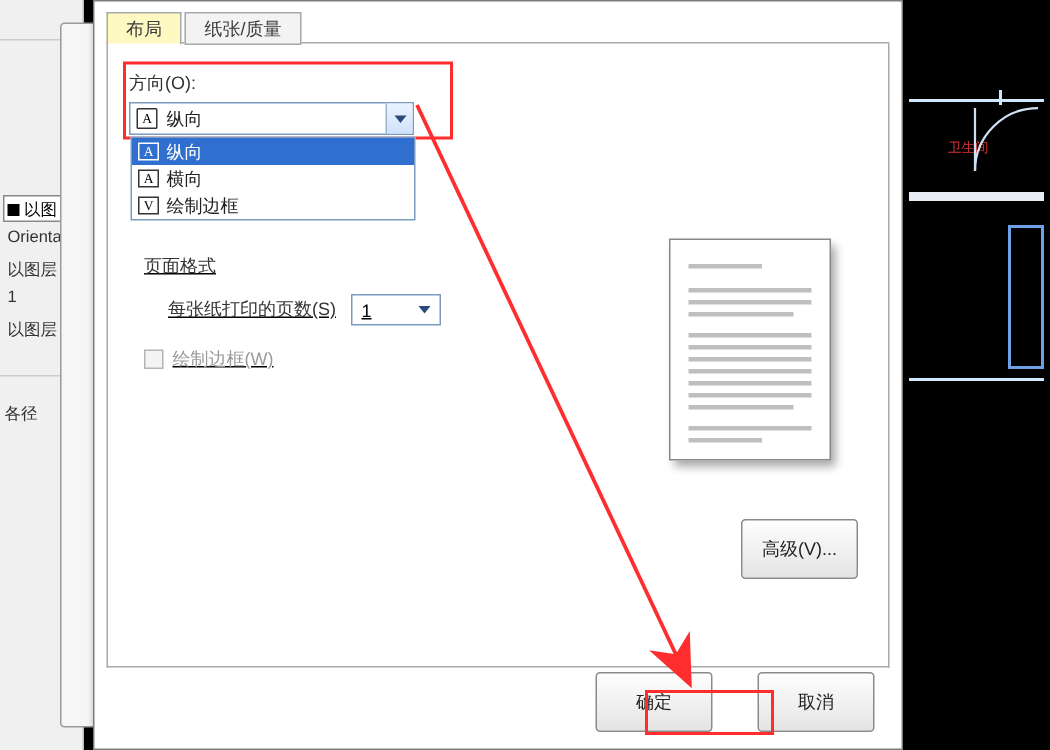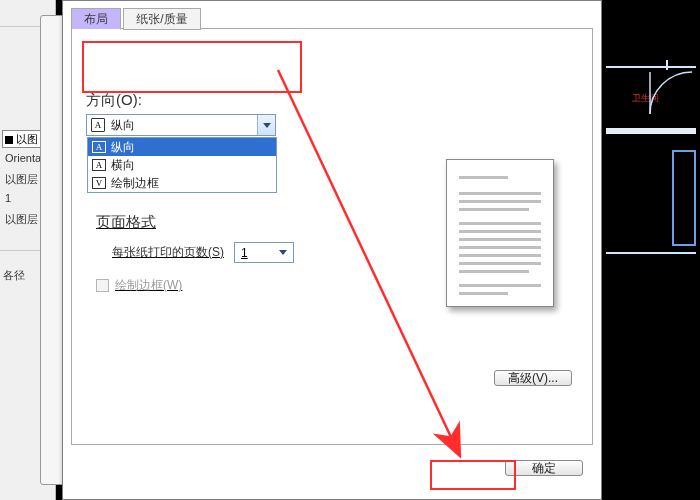--- a/index.html
+++ b/index.html
@@ -24,26 +24,26 @@
   
   .mid-panel { position:absolute; left:40px; top:15px; width:30px; height:470px; background:#f6f6f6; border:1px solid #999; border-radius:3px 0 0 3px; }
 
   
   .dialog { position:absolute; left:62px; top:0; width:540px; height:500px; background:#fff; border:1px solid #7e7e7e; box-shadow:0 0 4px rgba(0,0,0,.25); }
   .dialog-inner { position:absolute; left:8px; top:6px; right:8px; bottom:8px; }
 
   
   .tabstrip { position:relative; height:22px; border-bottom:1px solid #a9a9a9; }
   .tab { display:inline-block; height:22px; line-height:20px; padding:0 12px; border:1px solid #a9a9a9; background:#f3f3f3; color:#3a3a3a; position:relative; top:1px; margin-right:-1px; cursor:pointer; }
-  .tab.active { background:#c4b5fd; border-bottom:1px solid #fff; }
+  .tab.active { background:#fef9c3; border-bottom:1px solid #fff; }
 
   
   .content { position:absolute; left:0; top:22px; right:0; bottom:46px; border:1px solid #a9a9a9; border-top:none; padding:16px 18px 12px 18px; }
   .left-col { position:absolute; left:14px; top:18px; width:210px; }
-  .grp-label { font-size:15px; color:#333; margin-bottom:4px;margin-top:44px; }
+  .grp-label { font-size:12px; color:#333; margin-bottom:4px; }
 
   
   .hl-orient { position:absolute; left:10px; top:12px; width:220px; height:52px; border:2px solid #ff2d2d; pointer-events:none; }
 
   
   .combo { position:relative; width:190px; height:22px; border:1px solid #7a9ac0; background:#fff; display:flex; align-items:center; }
   .combo .ico-portrait { width:14px; height:14px; margin:0 4px; border:1px solid #333; border-radius:1px; display:flex; align-items:center; justify-content:center; font-size:9px; font-family:"Times New Roman",serif; background:#fff; }
   .combo .val { flex:1; font-size:12px; color:#222; padding-left:2px; }
   .combo .btn { width:18px; height:20px; border-left:1px solid #9ab3d4; background:linear-gradient(#eaf3ff,#cfe3fb); display:flex; align-items:center; justify-content:center; }
   .combo .btn .tri { width:0;height:0;border-left:4px solid transparent;border-right:4px solid transparent;border-top:5px solid #2a4a7a; }
@@ -67,21 +67,21 @@
   .chkrow .chk { width:13px; height:13px; border:1px solid #b5b5b5; background:#f4f4f4; margin-right:6px; }
 
   
   .preview { position:absolute; right:38px; top:130px; width:108px; height:148px; background:#fff; border:1px solid #888; box-shadow:3px 4px 6px rgba(0,0,0,.35); padding:16px 12px 10px 12px; }
   .preview .ln { height:3px; background:#bfbfbf; margin-bottom:5px; }
   .preview .ln.short { width:60%; }
   .preview .ln.med { width:85%; }
 
   
   .btnbar { position:absolute; left:0; right:0; bottom:4px; height:38px; display:flex; justify-content:flex-end; align-items:center; gap:14px; padding-right:10px; }
-  .winbtn { min-width:78px; height:16px; border:1px solid #8a8a8a; border-radius:3px; background:linear-gradient(#fefefe,#e4e4e4); font-size:12px; color:#222; cursor:pointer; display:flex; align-items:center; justify-content:center; padding:0 10px;margin-left:16px; }
+  .winbtn { min-width:78px; height:40px; border:1px solid #8a8a8a; border-radius:3px; background:linear-gradient(#fefefe,#e4e4e4); font-size:12px; color:#222; cursor:pointer; display:flex; align-items:center; justify-content:center; padding:0 10px;margin-left:16px; }
   .adv-row { position:absolute; right:20px; bottom:58px; }
 
   
   .hl-ok { position:absolute; border:2px solid #ff2d2d; pointer-events:none; }
 
   
   .arrow-svg { position:absolute; left:0; top:0; width:700px; height:500px; pointer-events:none; }
 </style>
 </head>
 <body>
@@ -188,20 +188,21 @@
           <div class="winbtn">高级(V)...</div>
         </div>
 
         <div class="hl-orient"></div>
       </div>
 
       <div class="btnbar">
         <div style="position:relative;">
           <div class="winbtn" id="ok-btn">确定</div>
         </div>
+        <div class="winbtn">取消</div>
       </div>
 
     </div>
   </div>
 
   <div class="hl-ok" style="left:430px; top:460px; width:86px; height:30px;"></div>
 
   <svg class="arrow-svg">
     <defs>
       <marker id="ah" markerWidth="14" markerHeight="12" refX="11" refY="6" orient="auto">

